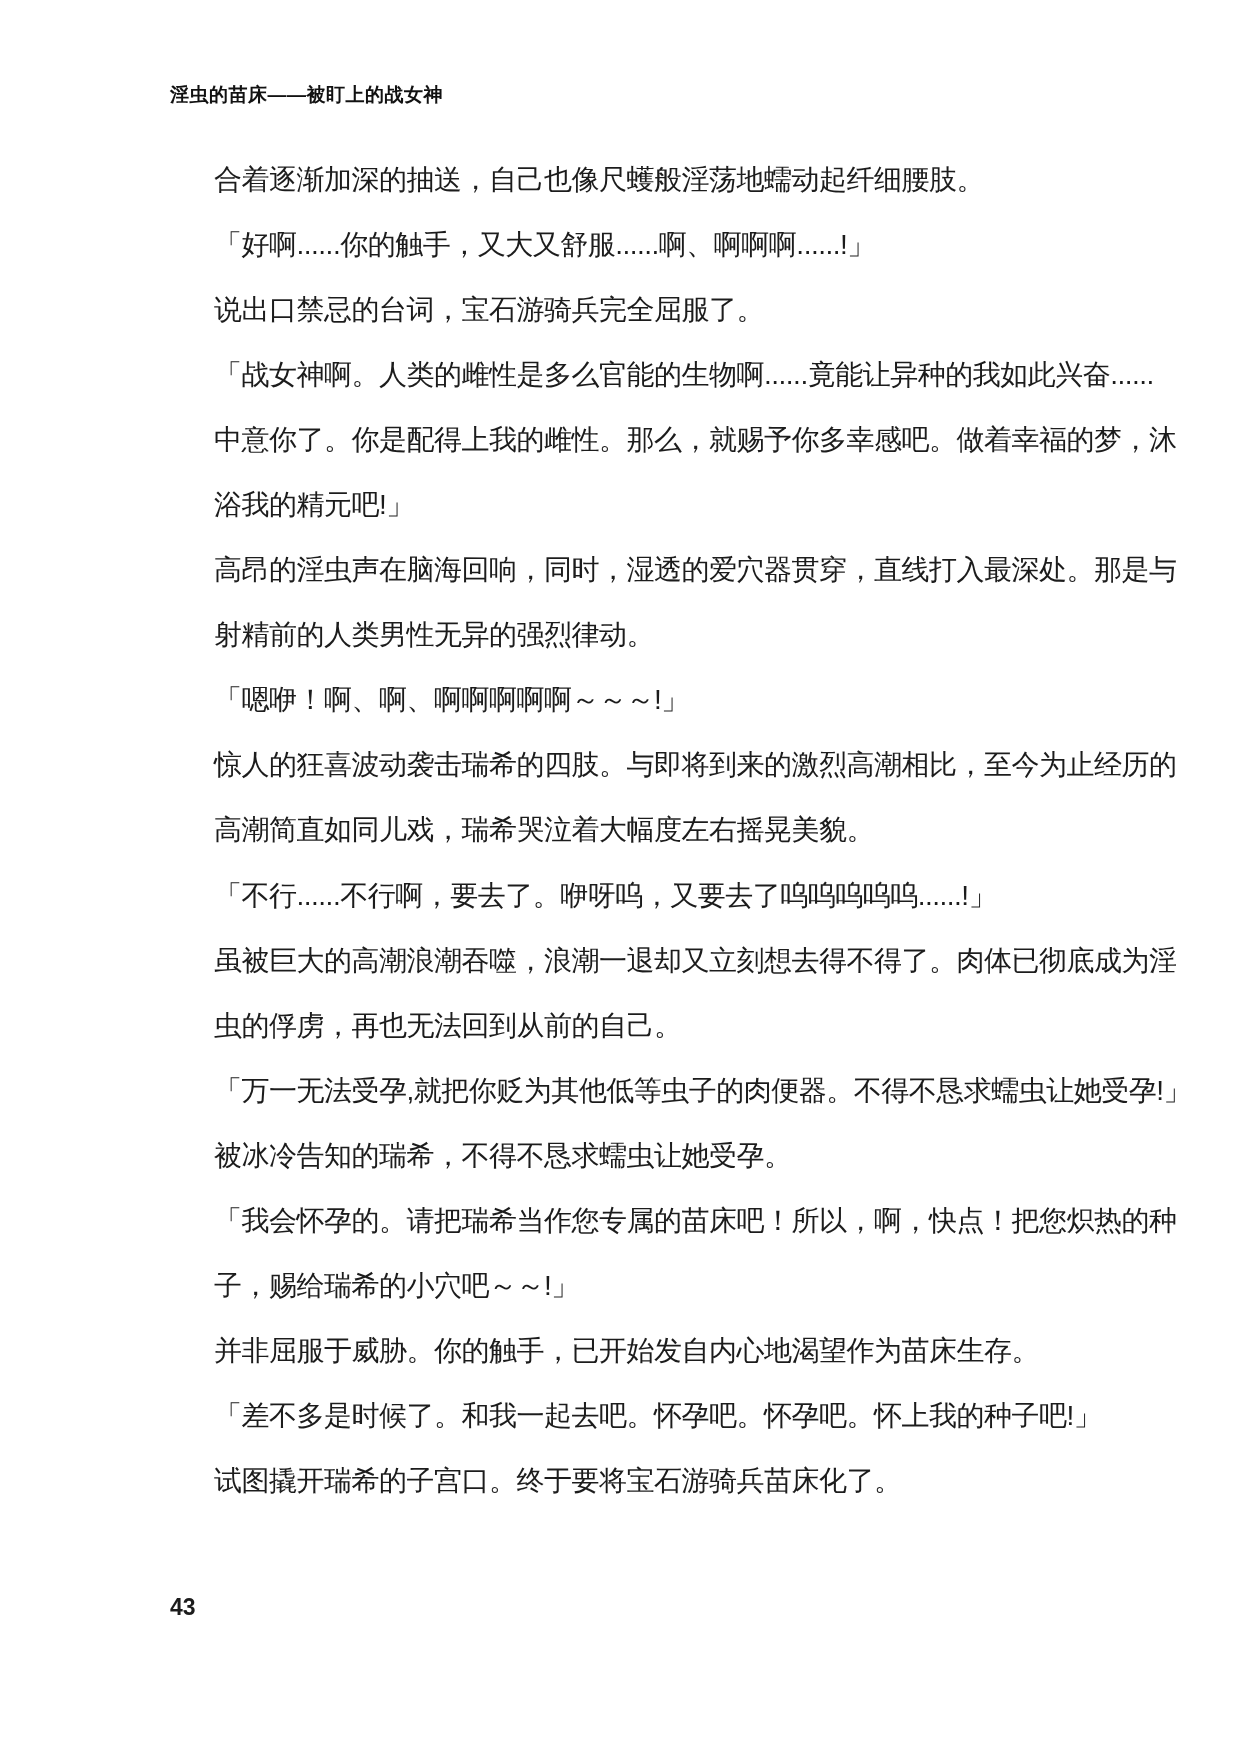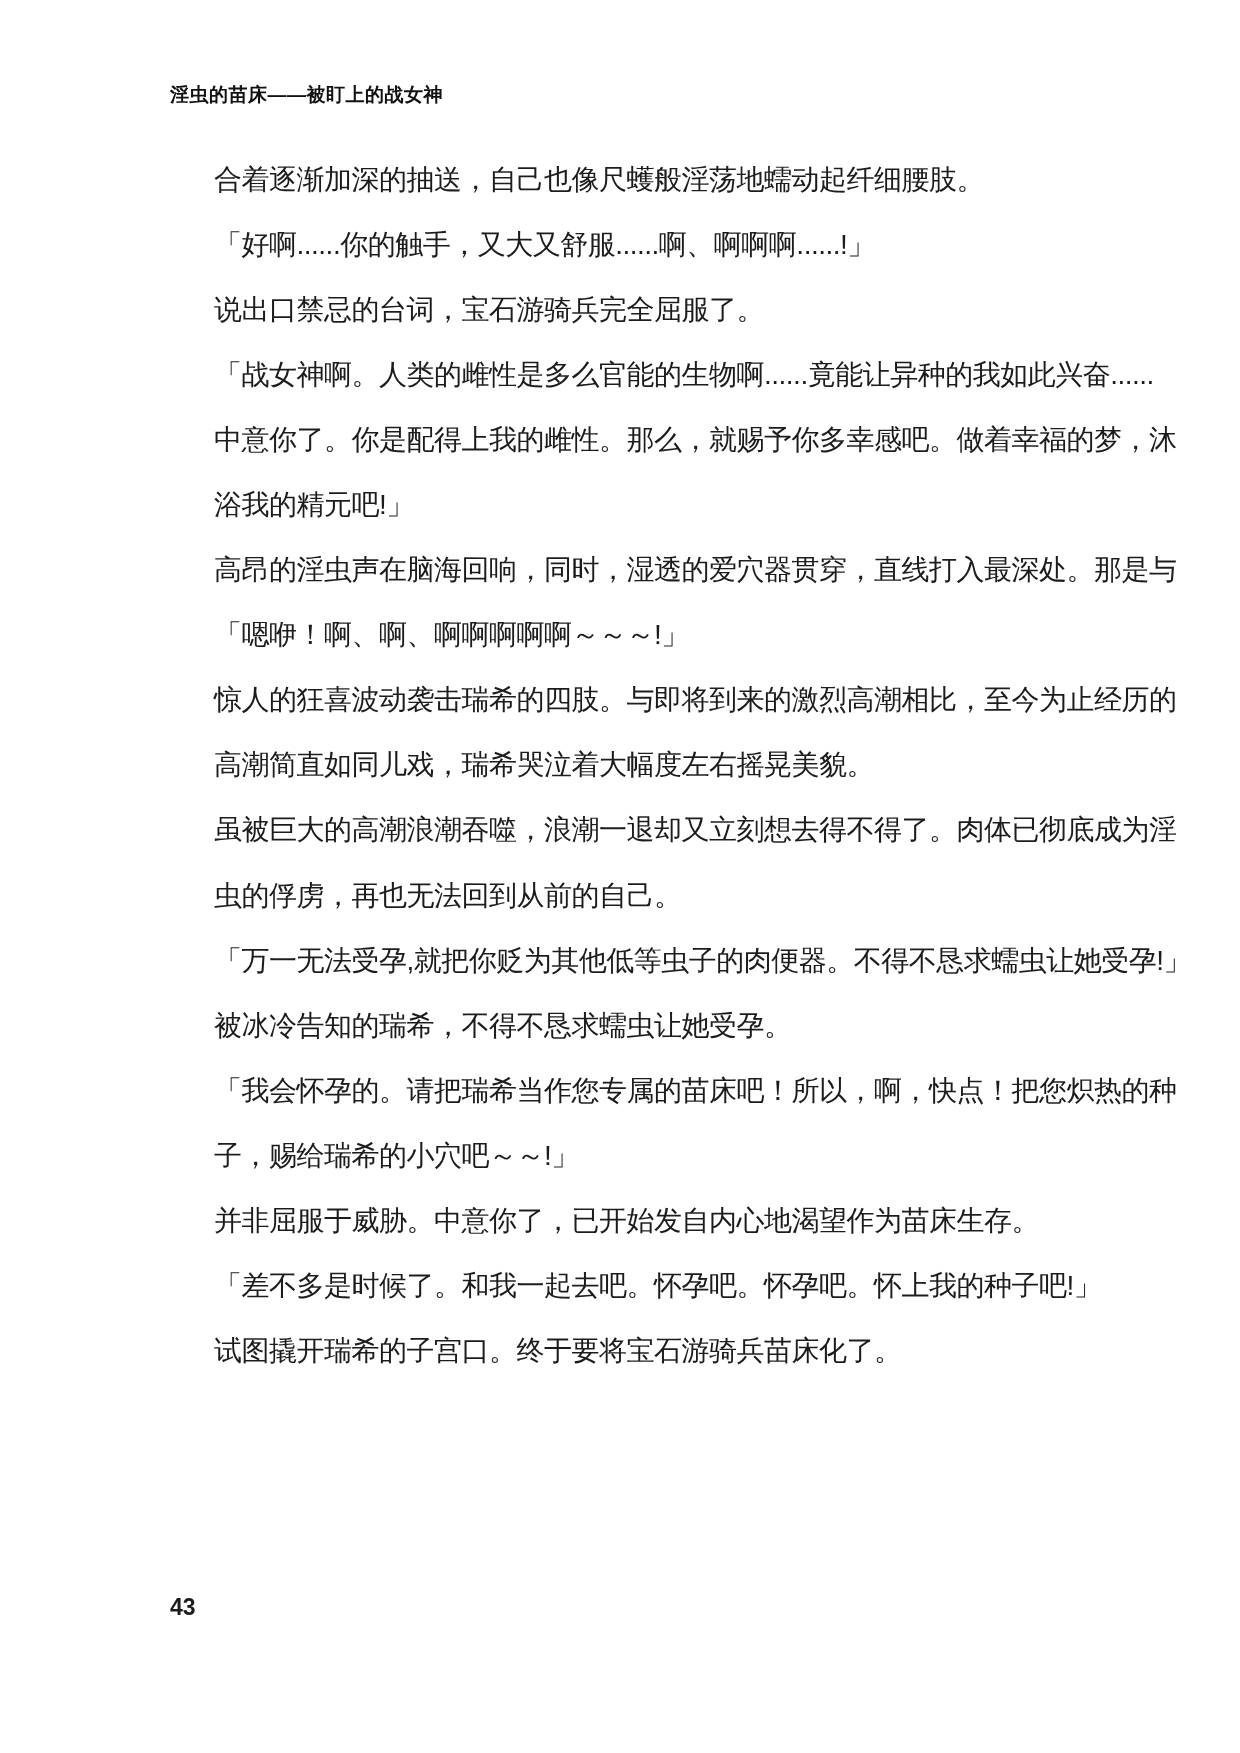--- a/index.html
+++ b/index.html
@@ -60,29 +60,31 @@
   <div class="chapter-header">淫虫的苗床——被盯上的战女神</div>
 
   <main class="text-body">
       <p class="text-line">合着逐渐加深的抽送，自己也像尺蠖般淫荡地蠕动起纤细腰肢。</p>
       <p class="text-line">「好啊......你的触手，又大又舒服......啊、啊啊啊......!」</p>
       <p class="text-line">说出口禁忌的台词，宝石游骑兵完全屈服了。</p>
       <p class="text-line">「战女神啊。人类的雌性是多么官能的生物啊......竟能让异种的我如此兴奋......</p>
       <p class="text-line">中意你了。你是配得上我的雌性。那么，就赐予你多幸感吧。做着幸福的梦，沐</p>
       <p class="text-line">浴我的精元吧!」</p>
       <p class="text-line">高昂的淫虫声在脑海回响，同时，湿透的爱穴器贯穿，直线打入最深处。那是与</p>
+      <p class="text-line">射精前的人类男性无异的强烈律动。</p>
       <p class="text-line">「嗯咿！啊、啊、啊啊啊啊啊～～～!」</p>
       <p class="text-line">惊人的狂喜波动袭击瑞希的四肢。与即将到来的激烈高潮相比，至今为止经历的</p>
       <p class="text-line">高潮简直如同儿戏，瑞希哭泣着大幅度左右摇晃美貌。</p>
+      <p class="text-line">「不行......不行啊，要去了。咿呀呜，又要去了呜呜呜呜呜......!」</p>
       <p class="text-line">虽被巨大的高潮浪潮吞噬，浪潮一退却又立刻想去得不得了。肉体已彻底成为淫</p>
       <p class="text-line">虫的俘虏，再也无法回到从前的自己。</p>
       <p class="text-line">「万一无法受孕,就把你贬为其他低等虫子的肉便器。不得不恳求蠕虫让她受孕!」</p>
       <p class="text-line">被冰冷告知的瑞希，不得不恳求蠕虫让她受孕。</p>
       <p class="text-line">「我会怀孕的。请把瑞希当作您专属的苗床吧！所以，啊，快点！把您炽热的种</p>
       <p class="text-line">子，赐给瑞希的小穴吧～～!」</p>
-      <p class="text-line">并非屈服于威胁。中意你了，已开始发自内心地渴望作为苗床生存。</p>
+      <p class="text-line">并非屈服于威胁。你的触手，已开始发自内心地渴望作为苗床生存。</p>
       <p class="text-line">「差不多是时候了。和我一起去吧。怀孕吧。怀孕吧。怀上我的种子吧!」</p>
       <p class="text-line">试图撬开瑞希的子宫口。终于要将宝石游骑兵苗床化了。</p>
     </main>
 
   <div class="page-number">43</div>
 
 </div>
 
 </body></html>

